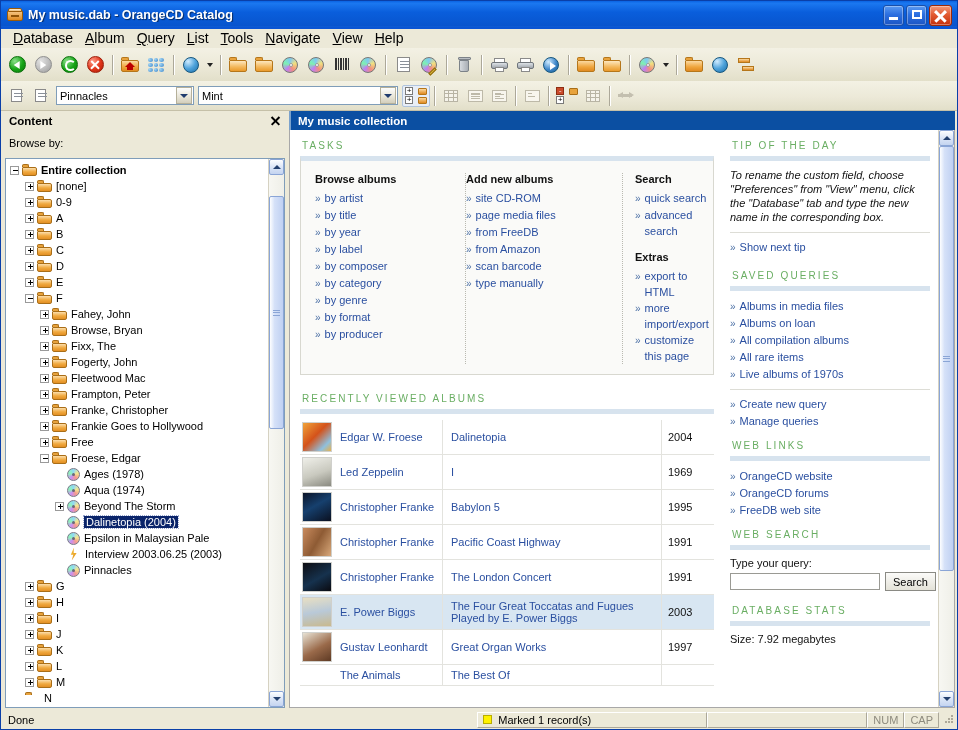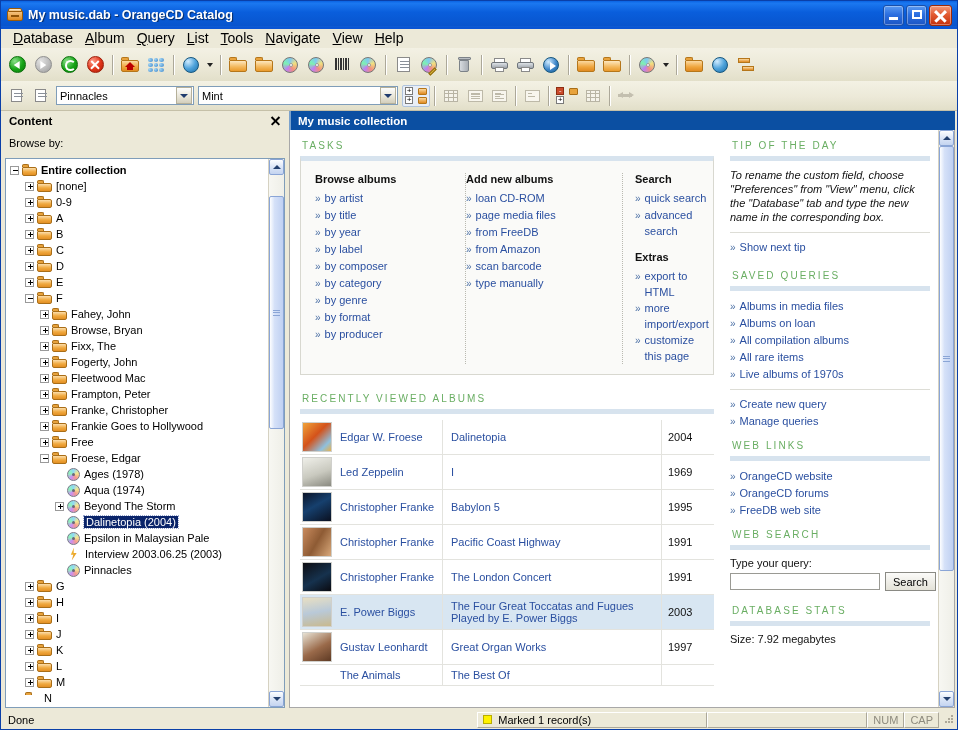--- a/index.html
+++ b/index.html
@@ -998,21 +998,21 @@
                       <span class="gg">»</span>
                       <a>by producer</a>
                     </div>
                   </div>
               </div>
               <div class="taskcol c2">
                 <h4>Add new albums</h4>
                 <div id="col-add">
                     <div class="lnk">
                       <span class="gg">»</span>
-                      <a>loan CD-ROM</a>
+                      <a>site CD-ROM</a>
                     </div>
                     <div class="lnk">
                       <span class="gg">»</span>
                       <a>page media files</a>
                     </div>
                     <div class="lnk">
                       <span class="gg">»</span>
                       <a>from FreeDB</a>
                     </div>
                     <div class="lnk">

